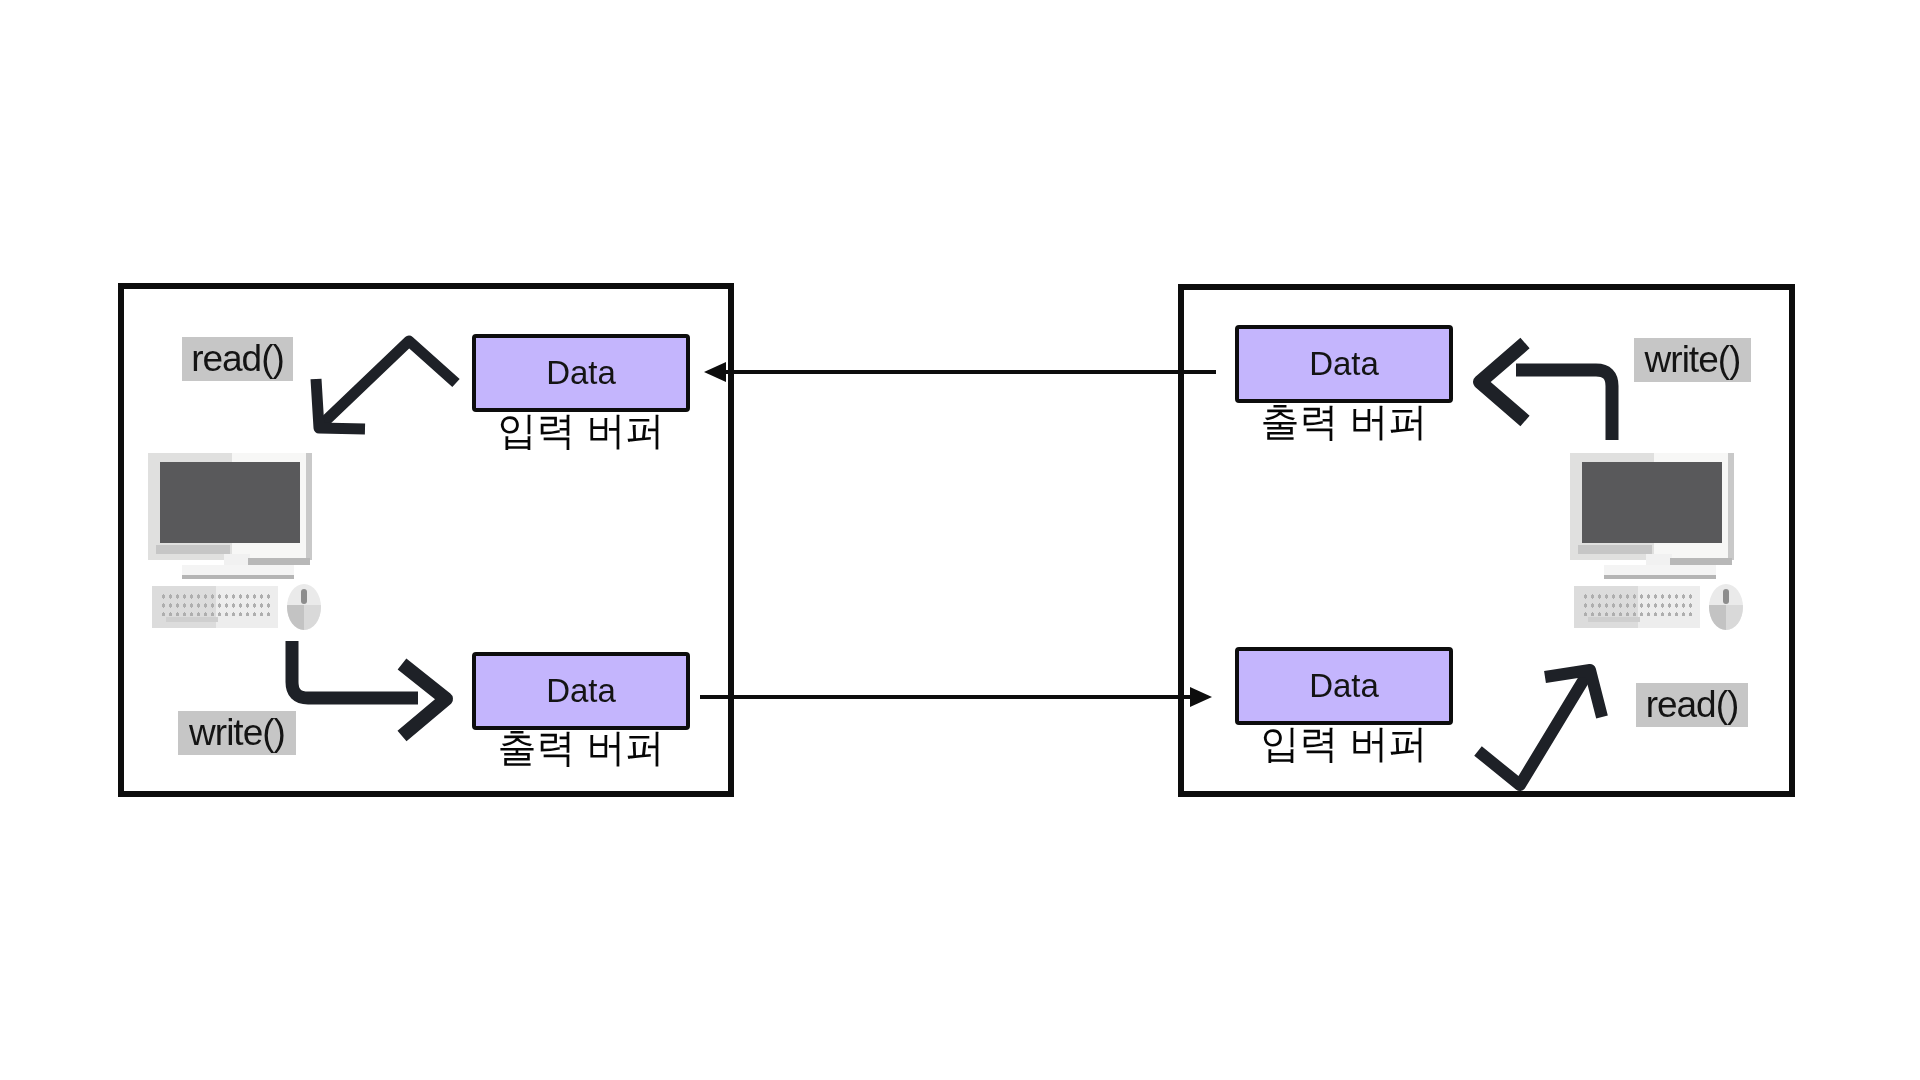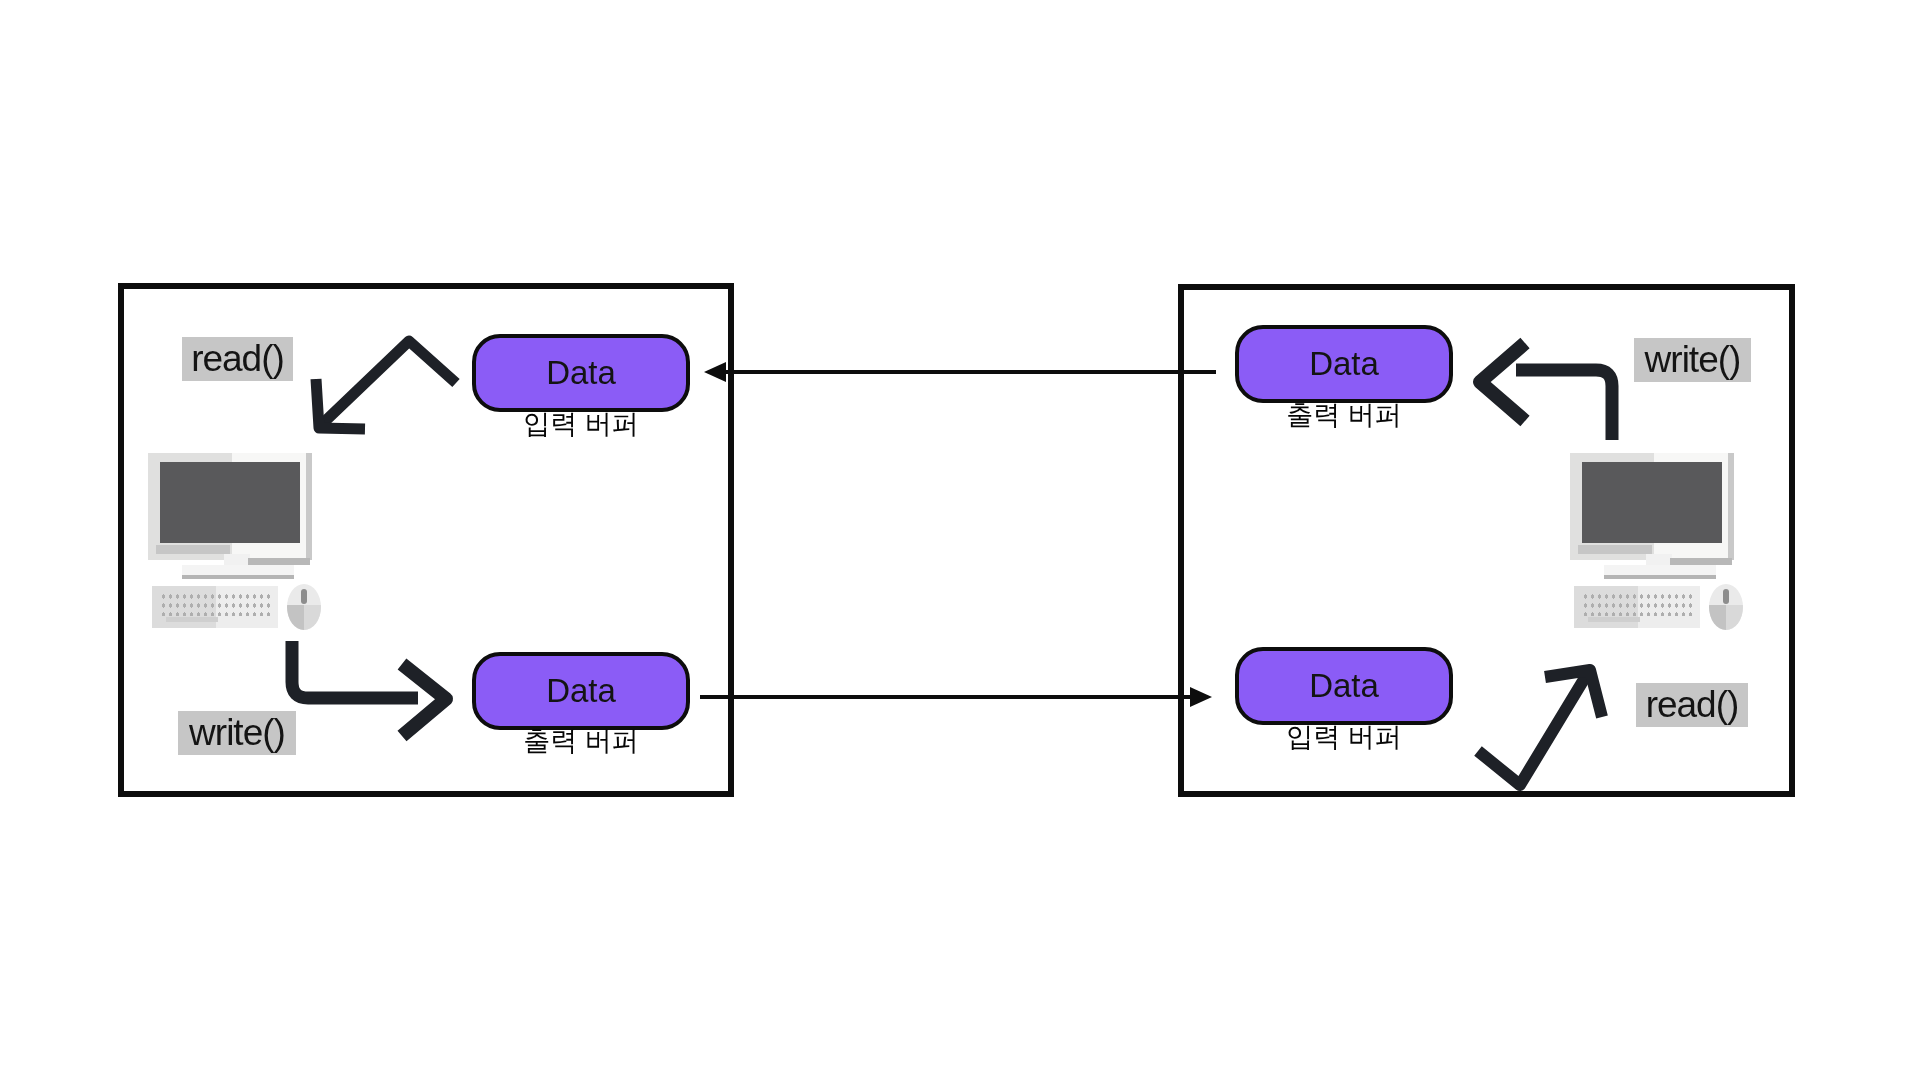--- a/index.html
+++ b/index.html
@@ -6,26 +6,26 @@
   .canvas{
     position:relative;width:1920px;height:874px;background:#ffffff;overflow:hidden;
     font-family:"Liberation Sans", sans-serif;
   }
   .canvas *{position:absolute;box-sizing:border-box;}
   .panel{border:6px solid #0d0d0d;background:transparent;}
   .panel.left{left:118px;top:283px;width:616px;height:514px;}
   .panel.right{left:1178px;top:284px;width:617px;height:513px;}
 
   .databox{
-    width:218px;height:78px;border:4px solid #0d0d0d;border-radius:28px;background:#8b5cf6;
+    width:218px;height:78px;border:4px solid #0d0d0d;border-radius:4px;background:#c4b5fd;
     display:flex;align-items:center;justify-content:center;
     font-size:33px;color:#141414;letter-spacing:0;
   }
   .caption{
-    width:218px;text-align:center;font-size:27px;font-weight:500;color:#060606;line-height:1.0;
+    width:218px;text-align:center;font-size:39px;font-weight:500;color:#060606;line-height:1.0;
   }
   .code{
     background:#c6c6c6;color:#141414;font-size:37px;letter-spacing:-1px;
     display:flex;align-items:center;justify-content:center;height:44px;
   }
 
   
   .computer{width:172px;height:178px;}
   .mon{left:0;top:0;width:164px;height:107px;background:#f7f7f6;}
   .mon-shade{left:0;top:0;width:84px;height:107px;background:rgba(0,0,0,0.09);}

